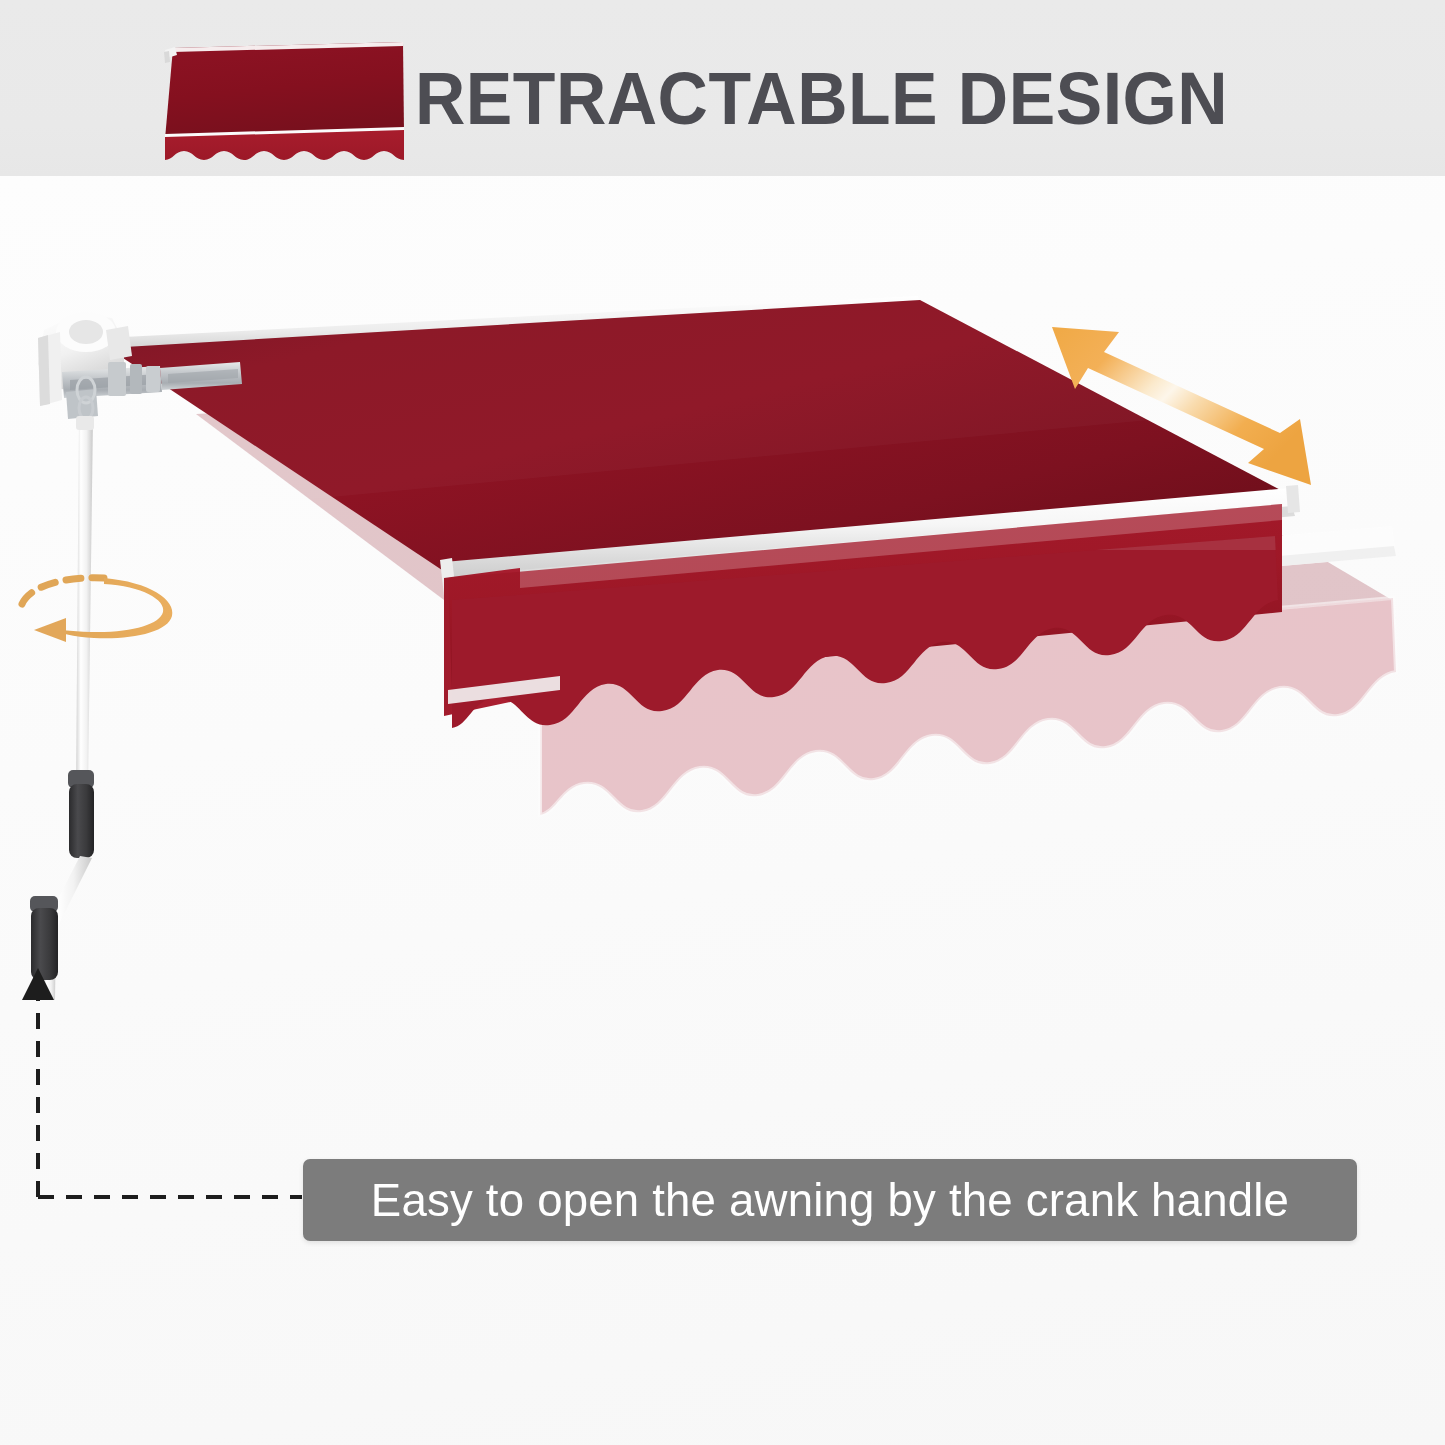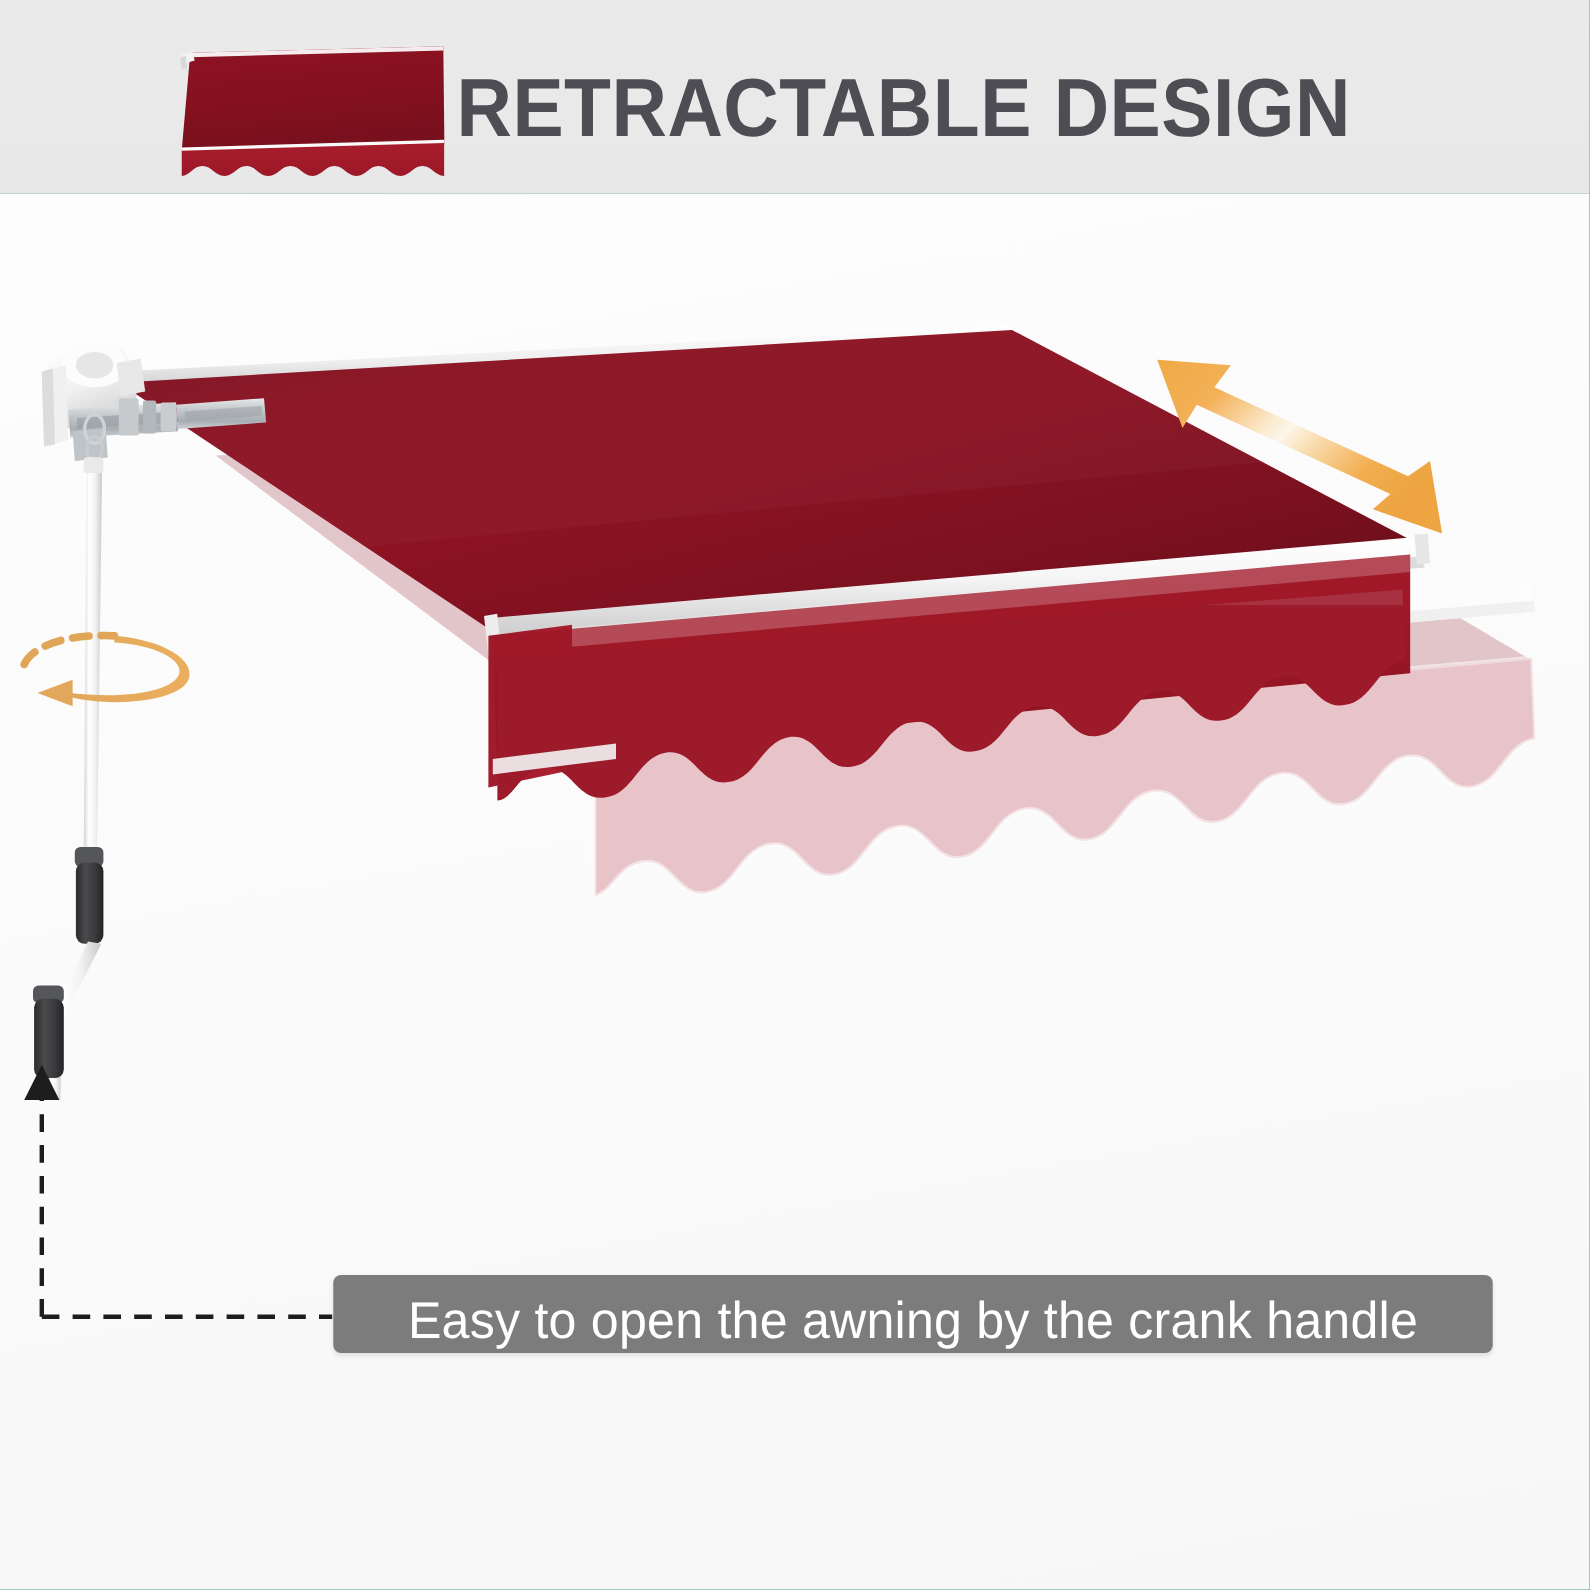--- a/index.html
+++ b/index.html
@@ -9,21 +9,21 @@
     background: #ffffff;
   }
   body {
     font-family: "Liberation Sans", sans-serif;
   }
   #stage {
     position: relative;
     width: 1445px;
     height: 1445px;
     overflow: hidden;
-    background: #0f766e;
+    background: #a16207;
   }
 
   
   #header-band {
     position: absolute;
     left: 0; top: 0;
     width: 1445px;
     height: 176px;
     background: linear-gradient(180deg, #eaeaea 0%, #e9e9e9 72%, #e7e7e7 100%);
   }
@@ -61,21 +61,21 @@
     left: 0; top: 0;
     width: 1445px; height: 1445px;
   }
 
   
   #caption-bar {
     position: absolute;
     left: 303px;
     top: 1159px;
     width: 1054px;
-    height: 71px;
+    height: 82px;
     background: #7c7c7c;
     border-radius: 7px;
     box-shadow: 0 2px 5px rgba(0,0,0,0.10);
   }
   #caption-text {
     position: absolute;
     left: 0; top: 0;
     width: 1054px; height: 82px;
     line-height: 82px;
     text-align: center;

